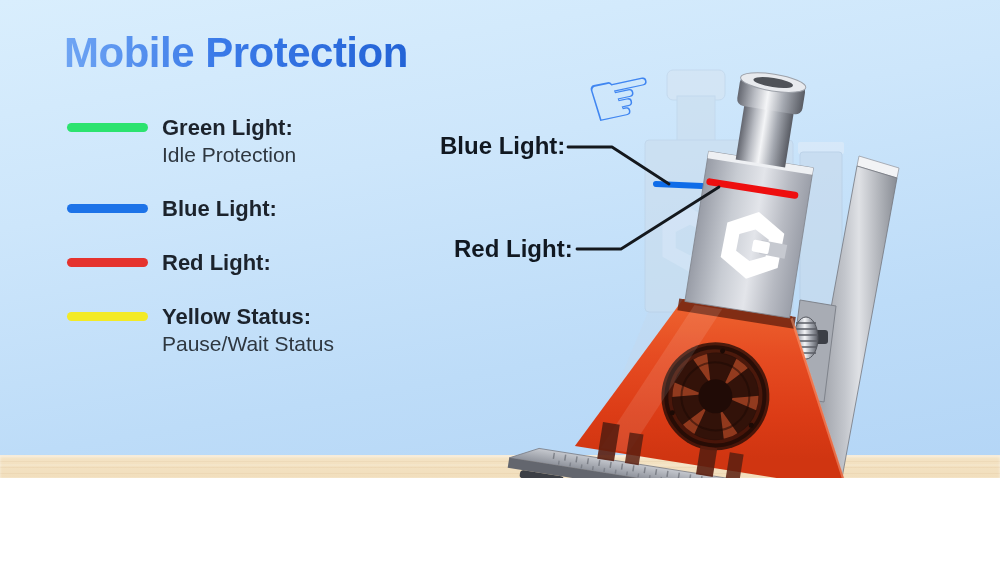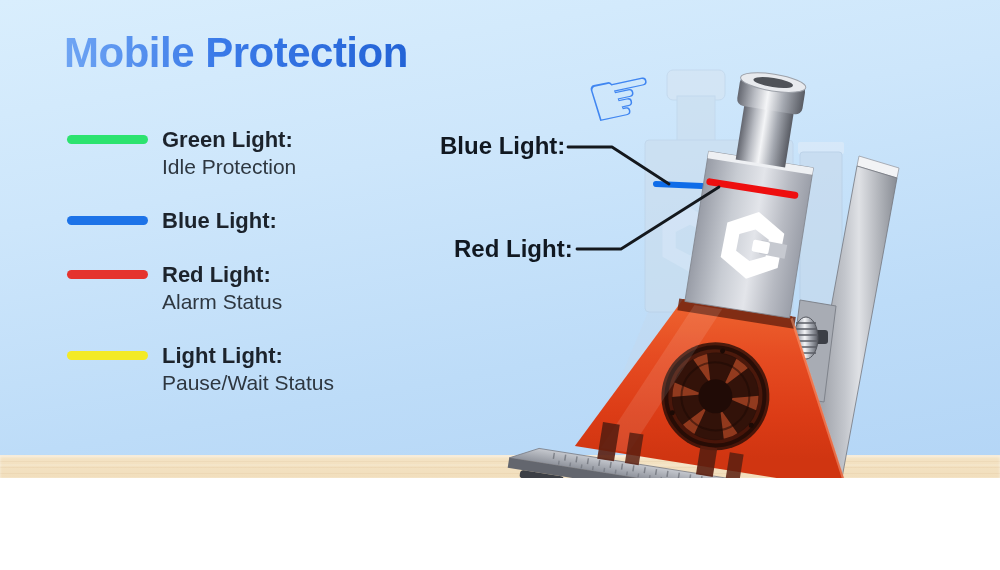--- a/index.html
+++ b/index.html
@@ -17,21 +17,21 @@
     box-shadow:inset 0 2px 3px rgba(255,255,255,0.55);
   }
   .scene{position:absolute;left:0;top:0;width:1000px;height:570px;}
   .title{
     position:absolute;left:64px;top:30px;margin:0;
     font-size:42px;font-weight:800;letter-spacing:-0.5px;line-height:1.1;
     background:linear-gradient(100deg,#70a6f4 0%,#3a7ae8 45%,#2363d6 100%);
     -webkit-background-clip:text;background-clip:text;
     -webkit-text-fill-color:transparent;color:#2f6fe0;
   }
-  .legend{position:absolute;left:67px;top:126px;display:flex;flex-direction:column;gap:27px;}
+  .legend{position:absolute;left:67px;top:114px;display:flex;flex-direction:column;gap:27px;}
   .legend .row{display:flex;align-items:flex-start;}
   .pill{width:81px;height:9px;border-radius:5px;margin-top:9px;margin-right:14px;flex:0 0 auto;}
   .pill-green{background:#2ce36f;}
   .pill-blue{background:#1d73e8;}
   .pill-red{background:#e5332e;}
   .pill-yellow{background:#f3ea26;}
   .lbl{font-size:22px;font-weight:700;color:#1c232c;line-height:27px;}
   .desc{font-size:21px;font-weight:400;color:#2e3740;line-height:27px;}
   .callout{position:absolute;font-size:24px;font-weight:700;color:#111821;line-height:1.1;}
   .callout-blue{left:440px;top:133px;}
@@ -200,27 +200,26 @@
     <div class="row">
       <span class="pill pill-blue"></span>
       <div class="txt">
         <div class="lbl">Blue Light:</div>
       </div>
     </div>
     <div class="row">
       <span class="pill pill-red"></span>
       <div class="txt">
         <div class="lbl">Red Light:</div>
-        <div class="desc">Alarm Status</div>
       </div>
     </div>
     <div class="row">
       <span class="pill pill-yellow"></span>
       <div class="txt">
-        <div class="lbl">Light Light:</div>
+        <div class="lbl">Yellow Status:</div>
         <div class="desc">Pause/Wait Status</div>
       </div>
     </div>
   </div>
 
   <div class="callout callout-blue">Blue Light:</div>
   <div class="callout callout-red">Red Light:</div>
 
   <div class="hand">☞</div>
 

